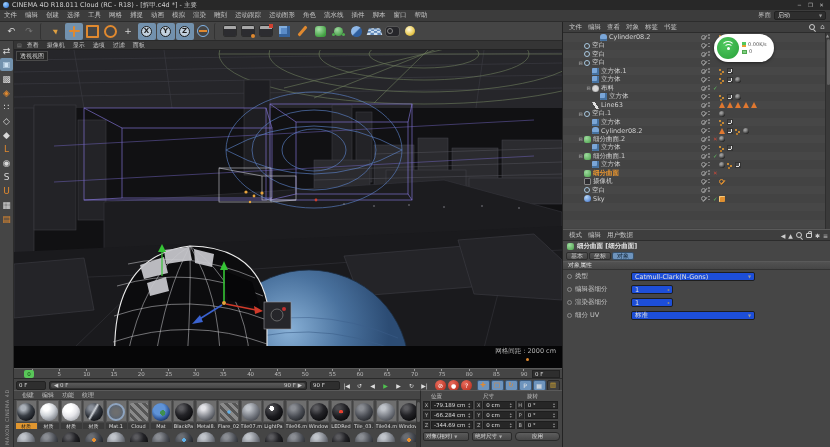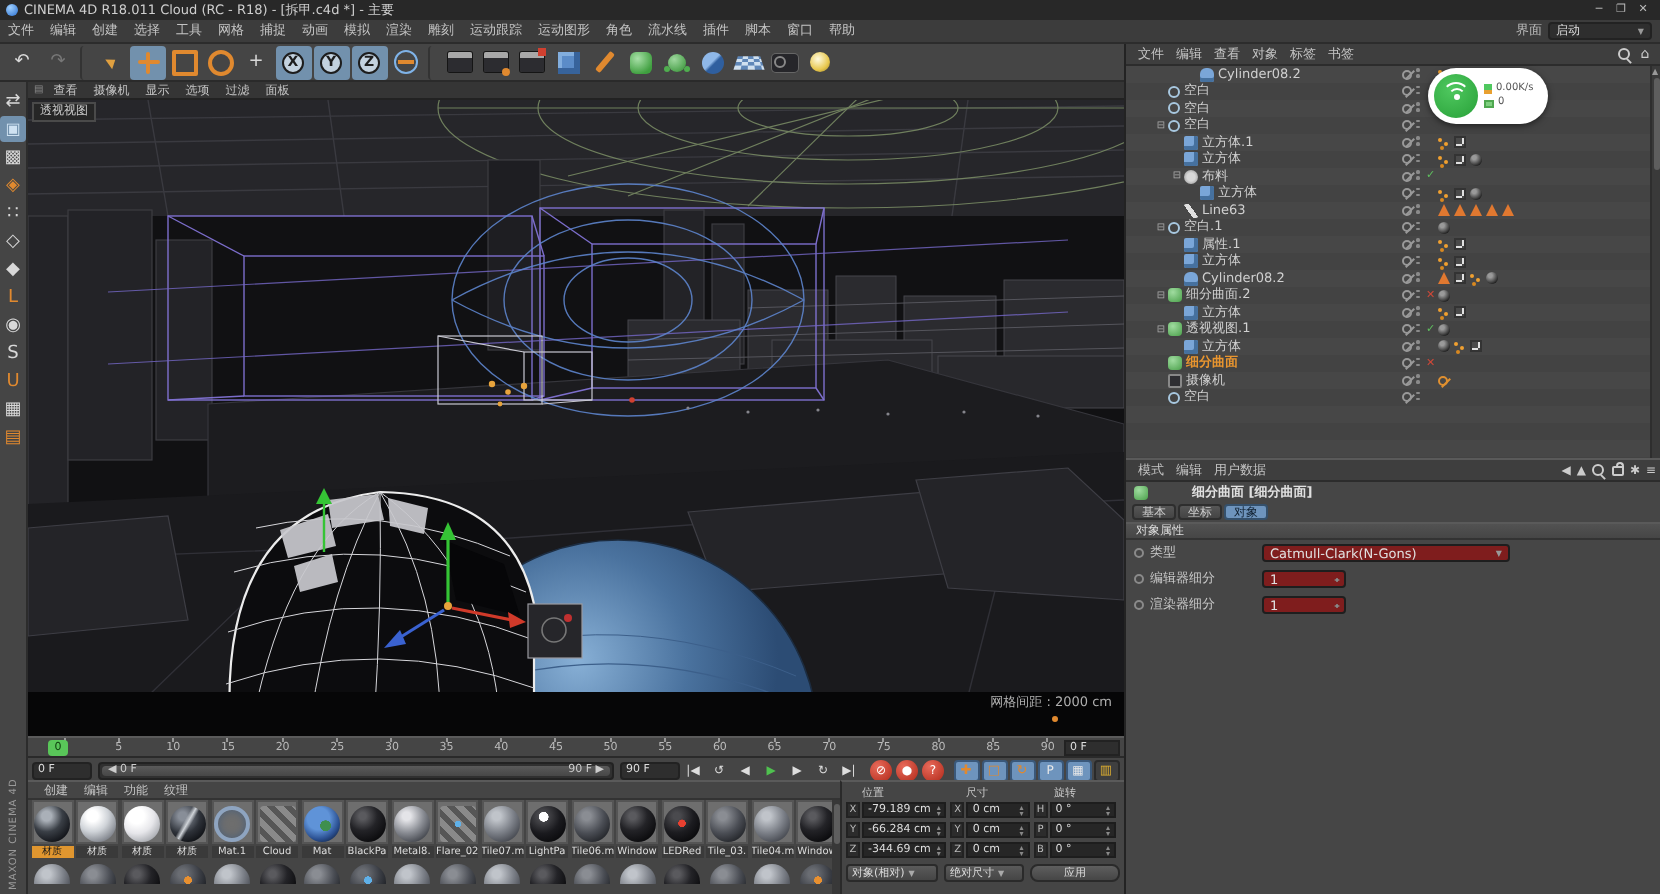--- a/index.html
+++ b/index.html
@@ -214,32 +214,32 @@
 
   
   #attr{position:absolute;left:0;top:207px;width:268px;bottom:0;background:#464646;border-top:1px solid #5a5a5a;}
   #attrmenu{height:11px;background:#3e3e3e;border-bottom:1px solid #2c2c2c;display:flex;align-items:center;
             font-size:6.5px;color:#c4c4c4;padding:0 3px;}
   #attrmenu .mitem{padding:0 3px;}
   #attricons{margin-left:auto;display:flex;align-items:center;}
   .aic{margin-left:3px;font-size:6px;color:#ccc;}
   .lockic{width:6px;height:5px;border:1px solid #ccc;border-radius:1px;position:relative;margin-left:3px;}
   .lockic::before{content:"";position:absolute;left:1px;top:-3px;width:2px;height:2px;border:1px solid #ccc;border-bottom:none;border-radius:2px 2px 0 0;}
-  #attrtitle{height:10px;display:flex;align-items:center;font-size:6.5px;color:#e0e0e0;padding:0 4px;font-weight:bold;gap:19px;}
+  #attrtitle{height:10px;display:flex;align-items:center;font-size:6.5px;color:#e0e0e0;padding:0 4px;font-weight:bold;}
   #attrtitle .oi{margin-right:3px;}
   #attrtabs{height:10px;display:flex;align-items:center;padding:0 3px;}
   .atab{height:8px;padding:0 4px;background:linear-gradient(#565656,#444);border:1px solid #2e2e2e;border-radius:2px;
         font-size:6px;color:#ccc;display:flex;align-items:center;margin-right:1px;}
   .atab.on{background:#6e94bd;color:#10203possible;color:#102030;border-color:#35506b;}
   #attrsect{height:9px;background:linear-gradient(#525252,#464646);border-top:1px solid #5a5a5a;border-bottom:1px solid #333;
             font-size:6px;color:#ddd;display:flex;align-items:center;padding:0 5px;}
   .afield{height:13px;display:flex;align-items:center;padding:0 4px;font-size:6.5px;}
   .adot{width:5px;height:5px;border:1px solid #8a8a8a;border-radius:50%;margin-right:3px;flex:none;}
   .albl{width:56px;color:#c8c8c8;flex:none;overflow:hidden;white-space:nowrap;}
-  .actl{height:9px;background:#7f1d1d;border:1px solid #1e1e1e;border-radius:2px;display:flex;align-items:center;
+  .actl{height:9px;background:#1d4ed8;border:1px solid #1e1e1e;border-radius:2px;display:flex;align-items:center;
         padding:0 3px;color:#e0e0e0;position:relative;}
   .actl.dropdown{width:124px;}
   .actl.dropdown::after{content:"▼";font-size:4px;color:#999;margin-left:auto;}
   .actl.spinner{width:42px;}
   .actl.spinner::after{content:"◂▸";font-size:4px;color:#888;margin-left:auto;letter-spacing:-1px;}
   .aval{overflow:hidden;white-space:nowrap;}
 
   
   #netwidget{position:absolute;left:714px;top:34px;width:60px;height:28px;background:#fff;border-radius:14px;
              box-shadow:0 1px 3px rgba(0,0,0,.5);display:flex;align-items:center;padding:0 3px;z-index:50;}
@@ -1098,35 +1098,20 @@
             <span class="vstate"></span>
           </span>
           <span class="ttags">
             <i class="tg tg-mat"></i>
           </span>
         </div>
         <div class="trow">
           <span class="tind" style="width:12px"></span>
           <span class="texp"></span>
           <span class="oi oi-cube"></span>
-          <span class="tlab">属性.1</span>
-          <span class="tvis">
-            <i class="vcirc"></i>
-            <i class="vdots"></i>
-            <span class="vstate"></span>
-          </span>
-          <span class="ttags">
-            <i class="tg tg-dot"></i>
-            <i class="tg tg-checker"></i>
-          </span>
-        </div>
-        <div class="trow">
-          <span class="tind" style="width:12px"></span>
-          <span class="texp"></span>
-          <span class="oi oi-cube"></span>
           <span class="tlab">立方体</span>
           <span class="tvis">
             <i class="vcirc"></i>
             <i class="vdots"></i>
             <span class="vstate"></span>
           </span>
           <span class="ttags">
             <i class="tg tg-dot"></i>
             <i class="tg tg-checker"></i>
           </span>
@@ -1174,21 +1159,21 @@
           </span>
           <span class="ttags">
             <i class="tg tg-dot"></i>
             <i class="tg tg-checker"></i>
           </span>
         </div>
         <div class="trow">
           <span class="tind" style="width:4px"></span>
           <span class="texp">⊟</span>
           <span class="oi oi-sub"></span>
-          <span class="tlab">透视视图.1</span>
+          <span class="tlab">细分曲面.1</span>
           <span class="tvis">
             <i class="vcirc"></i>
             <i class="vdots"></i>
             <span class="vstate v-check">✓</span>
           </span>
           <span class="ttags">
             <i class="tg tg-mat"></i>
           </span>
         </div>
         <div class="trow">
@@ -1237,20 +1222,34 @@
           <span class="tind" style="width:4px"></span>
           <span class="texp"></span>
           <span class="oi oi-null"></span>
           <span class="tlab">空白</span>
           <span class="tvis">
             <i class="vcirc"></i>
             <i class="vdots"></i>
             <span class="vstate"></span>
           </span>
           <span class="ttags"></span>
+        </div>
+        <div class="trow">
+          <span class="tind" style="width:4px"></span>
+          <span class="texp"></span>
+          <span class="oi oi-sky"></span>
+          <span class="tlab">Sky</span>
+          <span class="tvis">
+            <i class="vcirc"></i>
+            <i class="vdots"></i>
+            <span class="vstate v-check">✓</span>
+          </span>
+          <span class="ttags">
+            <i class="tg tg-tex"></i>
+          </span>
         </div>
       </div>
     <div id="omscroll"></div>
 
     <div id="attr">
       <div id="attrmenu">
         <span style="display:flex">
 
         <span class="mitem">模式</span>
             <span class="mitem">编辑</span>
@@ -1294,20 +1293,27 @@
               <span class="aval">1</span>
             </span>
           </div>
           <div class="afield">
             <span class="adot"></span>
             <span class="albl">渲染器细分</span>
             <span class="actl spinner">
               <span class="aval">1</span>
             </span>
           </div>
+          <div class="afield">
+            <span class="adot"></span>
+            <span class="albl">细分 UV</span>
+            <span class="actl dropdown">
+              <span class="aval">标准</span>
+            </span>
+          </div>
         </div>
     </div>
   </div>
 
   <div id="netwidget">
     <span class="wifi">
         <i></i>
         <i></i>
         <i></i>
       </span>

